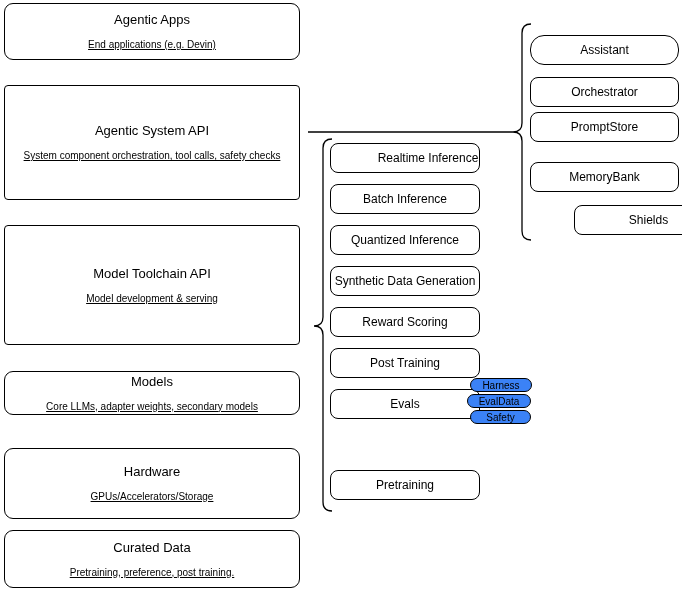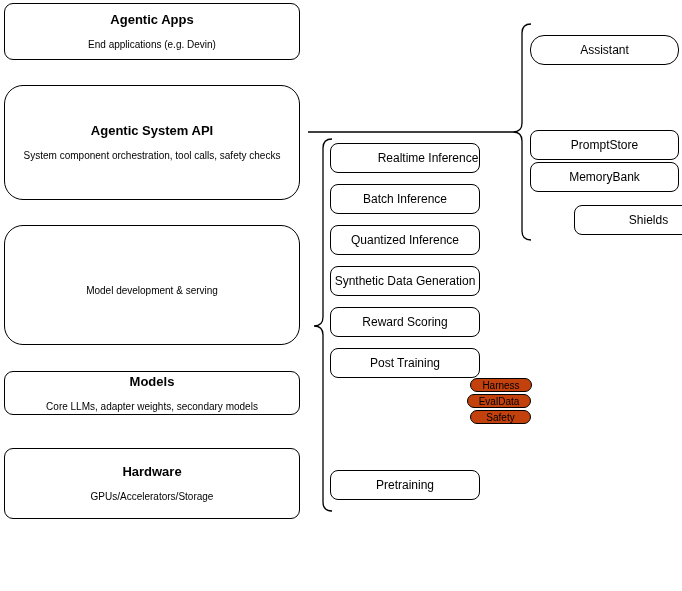--- a/index.html
+++ b/index.html
@@ -25,32 +25,32 @@
     flex-direction: column;
     align-items: center;
     justify-content: center;
     text-align: center;
   }
   .stack-node {
     left: 4px;
     width: 296px;
     border-radius: 9px;
   }
-  .stack-node.big-radius { border-radius: 19px; }
+  .stack-node.big-radius { border-radius: 4px; }
   .node-title {
     font-size: 13px;
     line-height: 16px;
     white-space: nowrap;
-    font-weight: bold;
   }
   .node-subtitle {
     font-size: 10px;
     line-height: 13px;
     margin-top: 10px;
     white-space: nowrap;
+    text-decoration: underline;
   }
   .service-node {
     left: 330px;
     width: 150px;
     height: 30px;
     border-radius: 8px;
   }
   .component-node {
     left: 530px;
     width: 149px;
@@ -58,21 +58,21 @@
     border-radius: 8px;
   }
   .small-label {
     font-size: 12px;
     line-height: 14px;
     white-space: nowrap;
   }
   .pill {
     position: absolute;
     box-sizing: border-box;
-    background: #c2410c;
+    background: #3b82f6;
     border: 1.3px solid #000000;
     border-radius: 8px;
     height: 14px;
     display: flex;
     align-items: center;
     justify-content: center;
     z-index: 3;
   }
   .pill-label {
     font-size: 10px;
@@ -105,70 +105,81 @@
     <div class="node-title">Agentic Apps</div>
     <div class="node-subtitle">End applications (e.g. Devin)</div>
   </div>
 
   <div class="node stack-node big-radius" style="top:85px; height:115px;">
     <div class="node-title">Agentic System API</div>
     <div class="node-subtitle">System component orchestration, tool calls, safety checks</div>
   </div>
 
   <div class="node stack-node big-radius" style="top:225px; height:120px;">
+    <div class="node-title">Model Toolchain API</div>
     <div class="node-subtitle">Model development &amp; serving</div>
   </div>
 
   <div class="node stack-node" style="top:371px; height:44px;">
     <div class="node-title">Models</div>
     <div class="node-subtitle">Core LLMs, adapter weights, secondary models</div>
   </div>
 
   <div class="node stack-node" style="top:448px; height:71px;">
     <div class="node-title">Hardware</div>
     <div class="node-subtitle">GPUs/Accelerators/Storage</div>
   </div>
 
+  <div class="node stack-node" style="top:530px; height:58px;">
+    <div class="node-title">Curated Data</div>
+    <div class="node-subtitle">Pretraining, preference, post training.</div>
+  </div>
 
   <div class="node service-node" style="top:143px;padding-left:46px;">
     <div class="small-label">Realtime Inference</div>
   </div>
   <div class="node service-node" style="top:184px;">
     <div class="small-label">Batch Inference</div>
   </div>
   <div class="node service-node" style="top:225px;">
     <div class="small-label">Quantized Inference</div>
   </div>
   <div class="node service-node" style="top:266px;">
     <div class="small-label">Synthetic Data Generation</div>
   </div>
   <div class="node service-node" style="top:307px;">
     <div class="small-label">Reward Scoring</div>
   </div>
   <div class="node service-node" style="top:348px;">
     <div class="small-label">Post Training</div>
   </div>
+  <div class="node service-node" style="top:389px;">
+    <div class="small-label">Evals</div>
+  </div>
   <div class="node service-node" style="top:470px;">
     <div class="small-label">Pretraining</div>
   </div>
 
   <div class="pill" style="left:470px; top:378px; width:62px;">
     <div class="pill-label">Harness</div>
   </div>
   <div class="pill" style="left:467px; top:394px; width:64px;">
     <div class="pill-label">EvalData</div>
   </div>
   <div class="pill" style="left:470px; top:410px; width:61px;">
     <div class="pill-label">Safety</div>
   </div>
 
   <div class="node component-node" style="top:35px;border-radius:14px;">
     <div class="small-label">Assistant</div>
   </div>
-  <div class="node component-node" style="top:130px;">
+  <div class="node component-node" style="top:77px;">
+    <div class="small-label">Orchestrator</div>
+  </div>
+  <div class="node component-node" style="top:112px;">
     <div class="small-label">PromptStore</div>
   </div>
   <div class="node component-node" style="top:162px;">
     <div class="small-label">MemoryBank</div>
   </div>
   <div class="node component-node" style="top:205px;margin-left:44px;">
     <div class="small-label">Shields</div>
   </div>
 
 </div>

